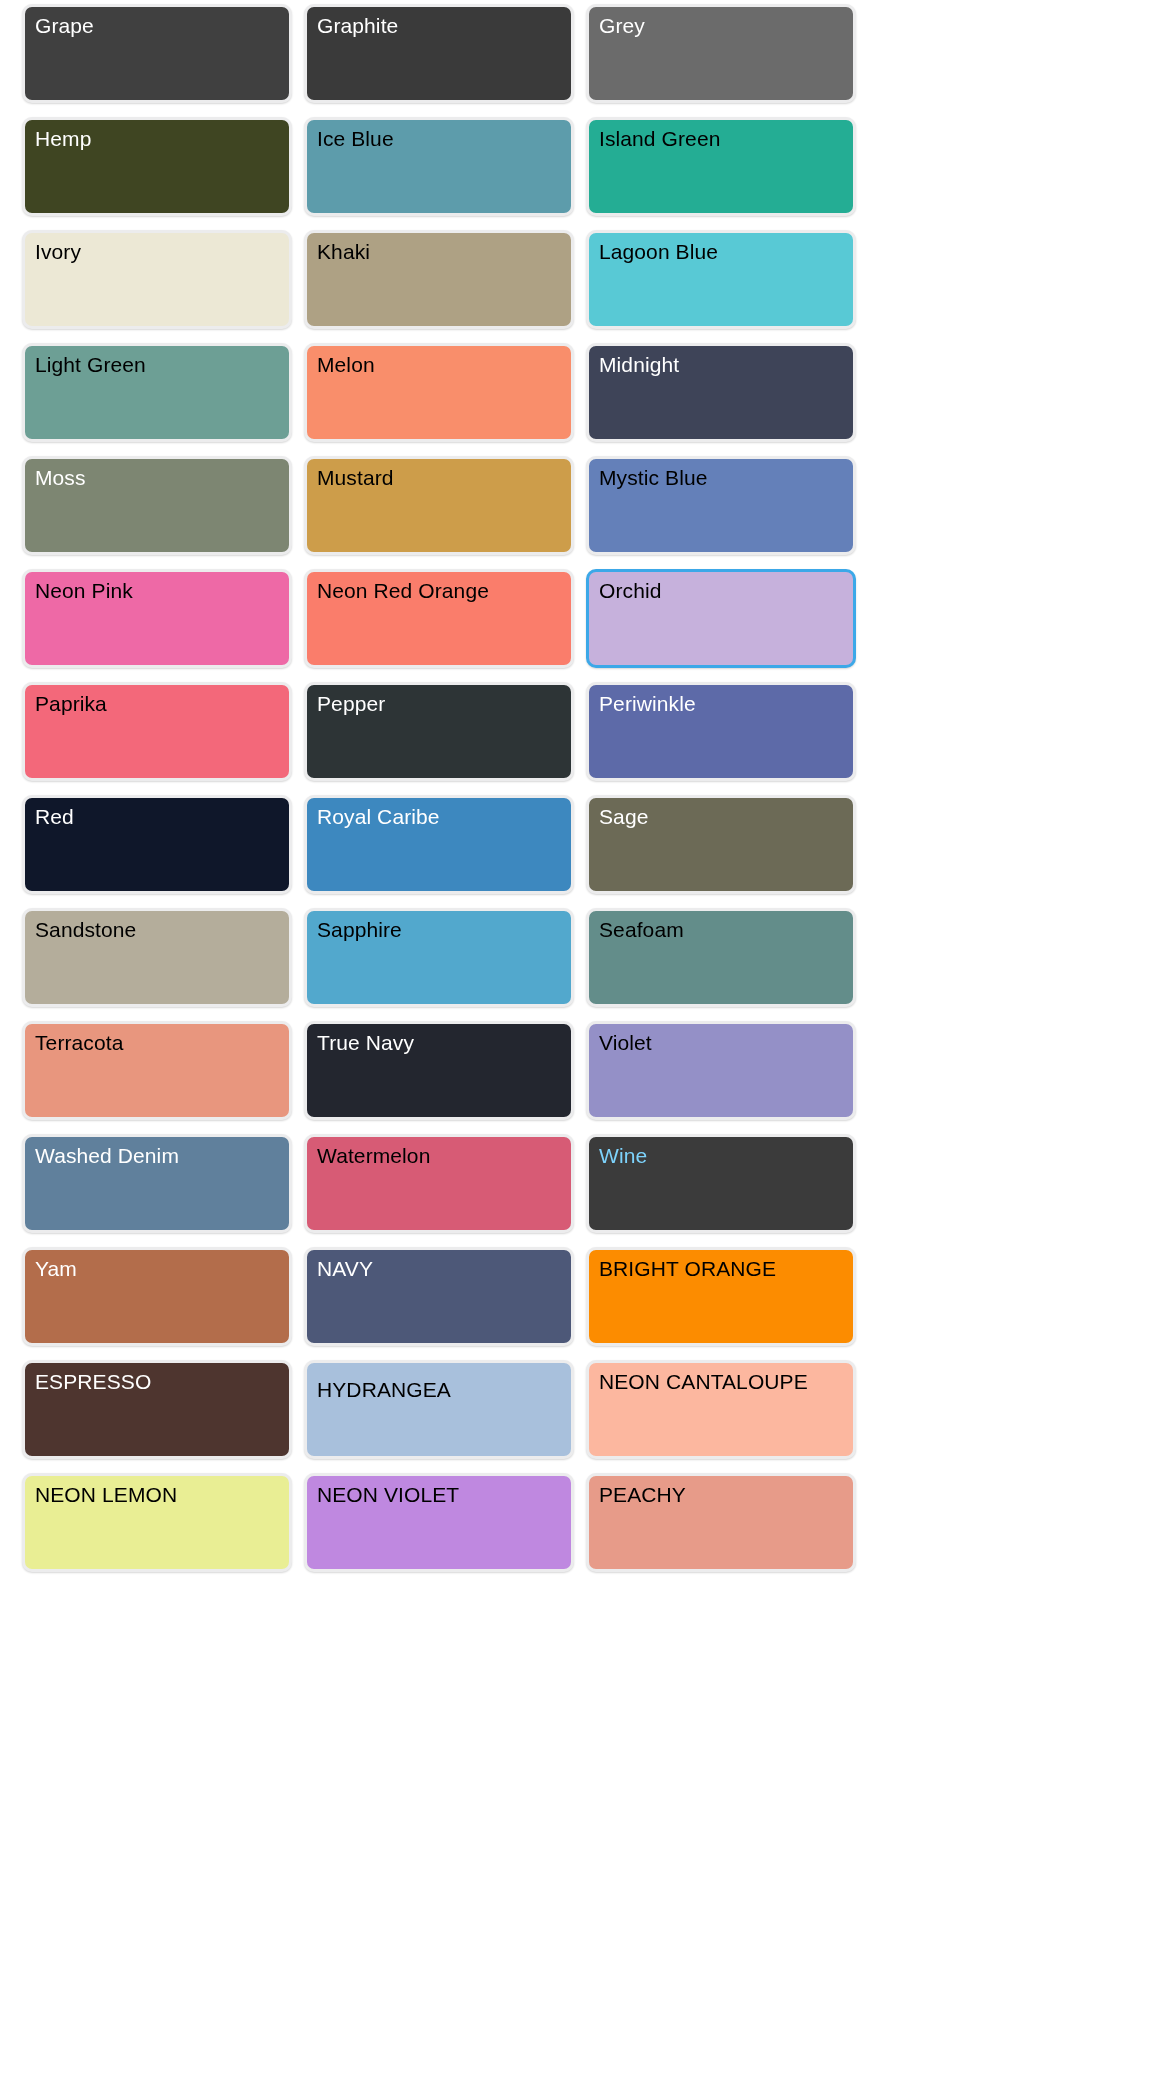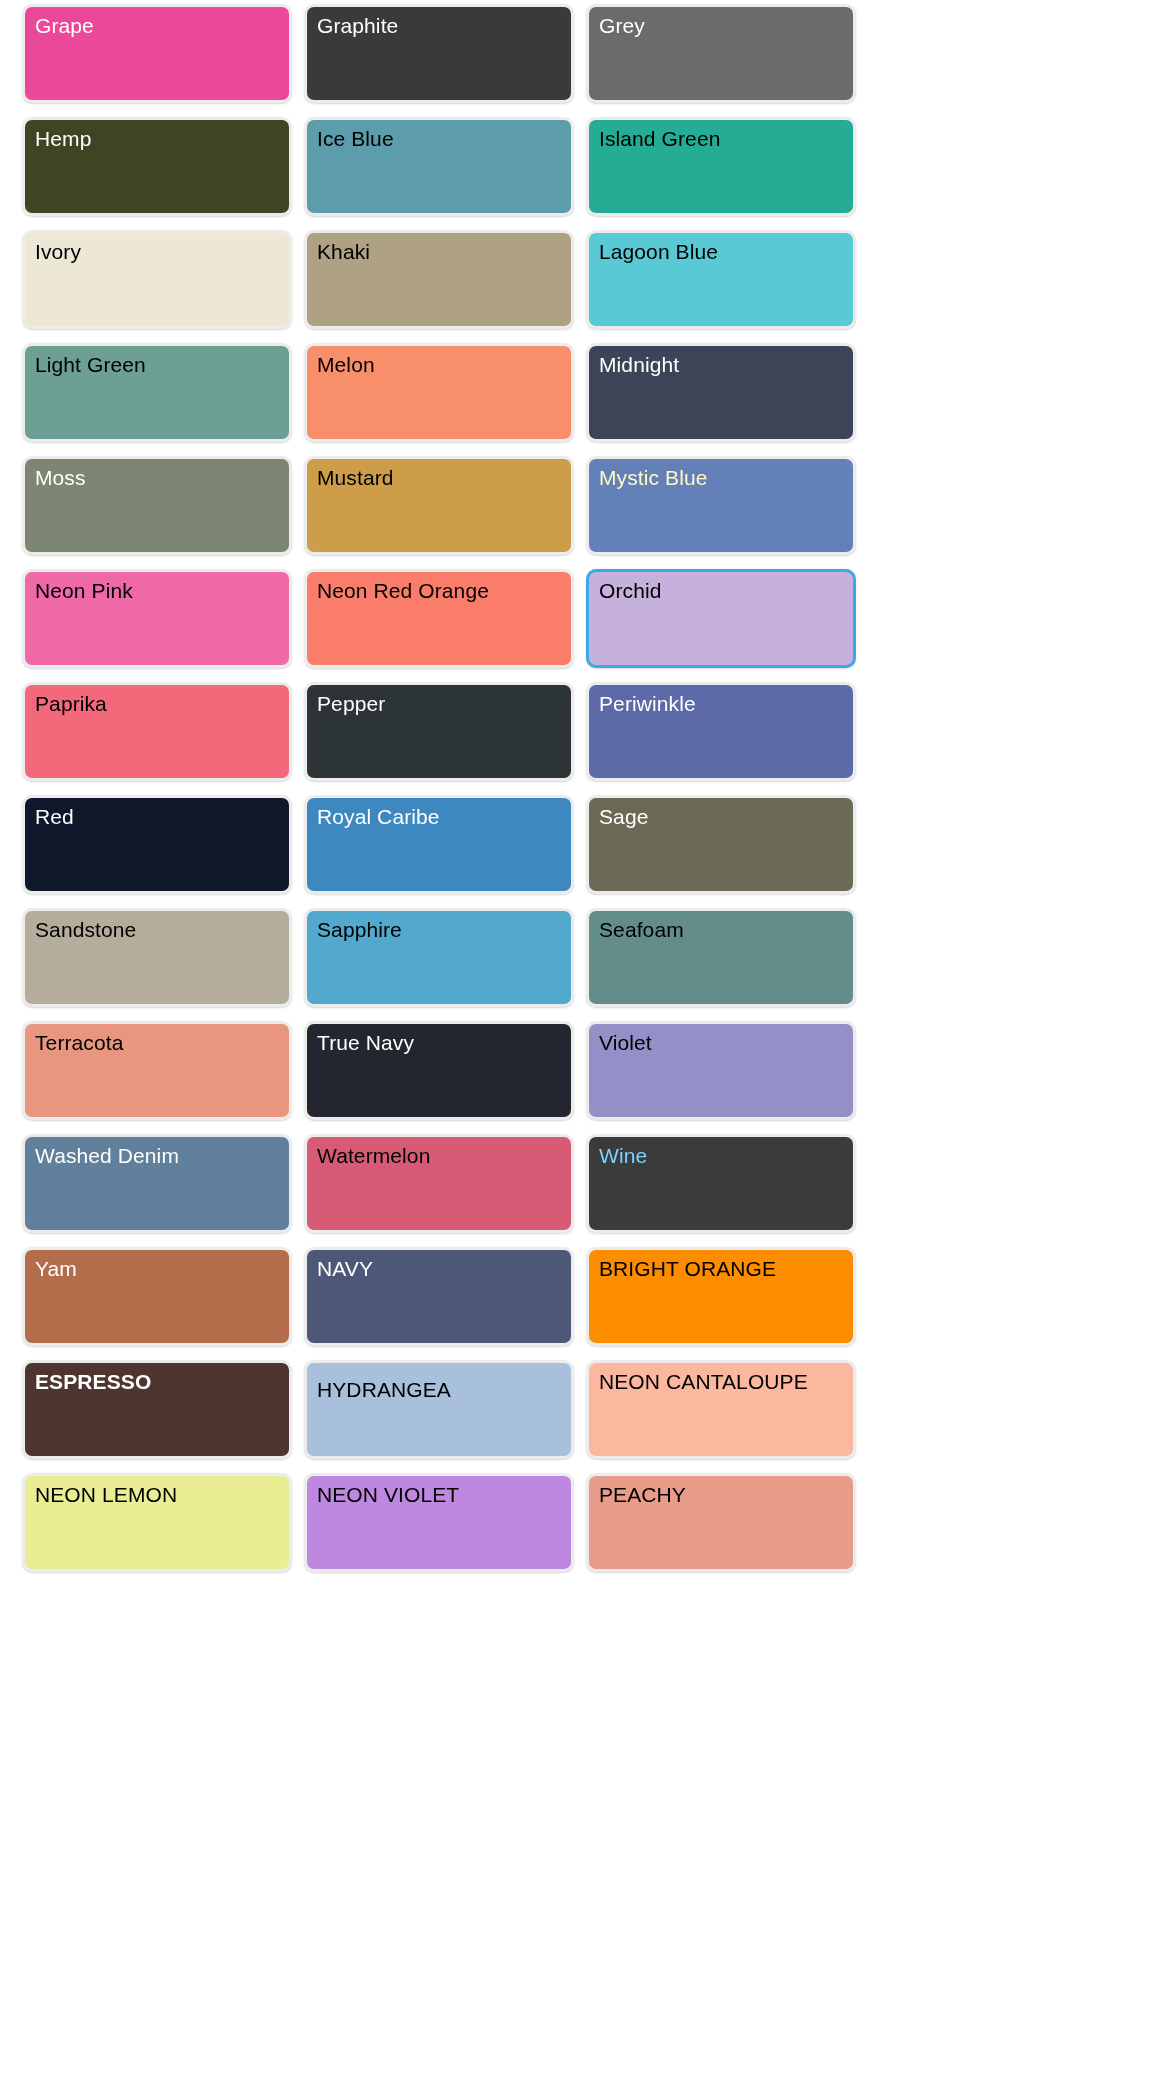--- a/index.html
+++ b/index.html
@@ -42,21 +42,21 @@
     line-height: 26px;
     letter-spacing: 0.1px;
     white-space: nowrap;
     pointer-events: none;
   }
 </style>
 </head>
 <body>
 
 <div id="swatch-grid">
-    <div class="swatch" style="background: #ec4899;">
+    <div class="swatch" style="background: #404040;">
       <span class="swatch-label" style="color: rgb(255, 255, 255);">Grape</span>
     </div>
     <div class="swatch" style="background: rgb(58, 58, 58);">
       <span class="swatch-label" style="color: rgb(255, 255, 255);">Graphite</span>
     </div>
     <div class="swatch" style="background: rgb(107, 107, 107);">
       <span class="swatch-label" style="color: rgb(255, 255, 255);">Grey</span>
     </div>
     <div class="swatch" style="background: rgb(63, 69, 34);">
       <span class="swatch-label" style="color: rgb(255, 255, 255);">Hemp</span>
@@ -85,21 +85,21 @@
     <div class="swatch" style="background: rgb(62, 68, 88);">
       <span class="swatch-label" style="color: rgb(255, 255, 255);">Midnight</span>
     </div>
     <div class="swatch" style="background: rgb(125, 134, 114);">
       <span class="swatch-label" style="color: rgb(255, 255, 255);">Moss</span>
     </div>
     <div class="swatch" style="background: rgb(205, 157, 74);">
       <span class="swatch-label" style="color: rgb(0, 0, 0);">Mustard</span>
     </div>
     <div class="swatch" style="background: rgb(100, 128, 185);">
-      <span class="swatch-label" style="color: #fef9c3;">Mystic Blue</span>
+      <span class="swatch-label" style="color: #000000;">Mystic Blue</span>
     </div>
     <div class="swatch" style="background: rgb(238, 105, 166);">
       <span class="swatch-label" style="color: rgb(0, 0, 0);">Neon Pink</span>
     </div>
     <div class="swatch" style="background: rgb(250, 125, 107);">
       <span class="swatch-label" style="color: rgb(0, 0, 0);">Neon Red Orange</span>
     </div>
     <div class="swatch selected" style="background: rgb(198, 177, 220); border-color: rgb(60, 168, 232);">
       <span class="swatch-label" style="color: rgb(0, 0, 0);">Orchid</span>
     </div>
@@ -150,21 +150,21 @@
     </div>
     <div class="swatch" style="background: rgb(179, 109, 75);">
       <span class="swatch-label" style="color: rgb(255, 255, 255);">Yam</span>
     </div>
     <div class="swatch" style="background: rgb(77, 88, 120);">
       <span class="swatch-label" style="color: rgb(255, 255, 255);">NAVY</span>
     </div>
     <div class="swatch" style="background: rgb(252, 140, 0);">
       <span class="swatch-label" style="color: rgb(0, 0, 0);">BRIGHT ORANGE</span>
     </div>
-    <div class="swatch" style="background: rgb(78, 53, 47); font-weight: bold;">
+    <div class="swatch" style="background: rgb(78, 53, 47);">
       <span class="swatch-label" style="color: rgb(255, 255, 255);">ESPRESSO</span>
     </div>
     <div class="swatch" style="background: rgb(168, 192, 220);">
       <span class="swatch-label" style="color: rgb(0, 0, 0); margin-top: 8px;">HYDRANGEA</span>
     </div>
     <div class="swatch" style="background: rgb(252, 183, 159);">
       <span class="swatch-label" style="color: rgb(0, 0, 0);">NEON CANTALOUPE</span>
     </div>
     <div class="swatch" style="background: rgb(233, 238, 148);">
       <span class="swatch-label" style="color: rgb(0, 0, 0);">NEON LEMON</span>

